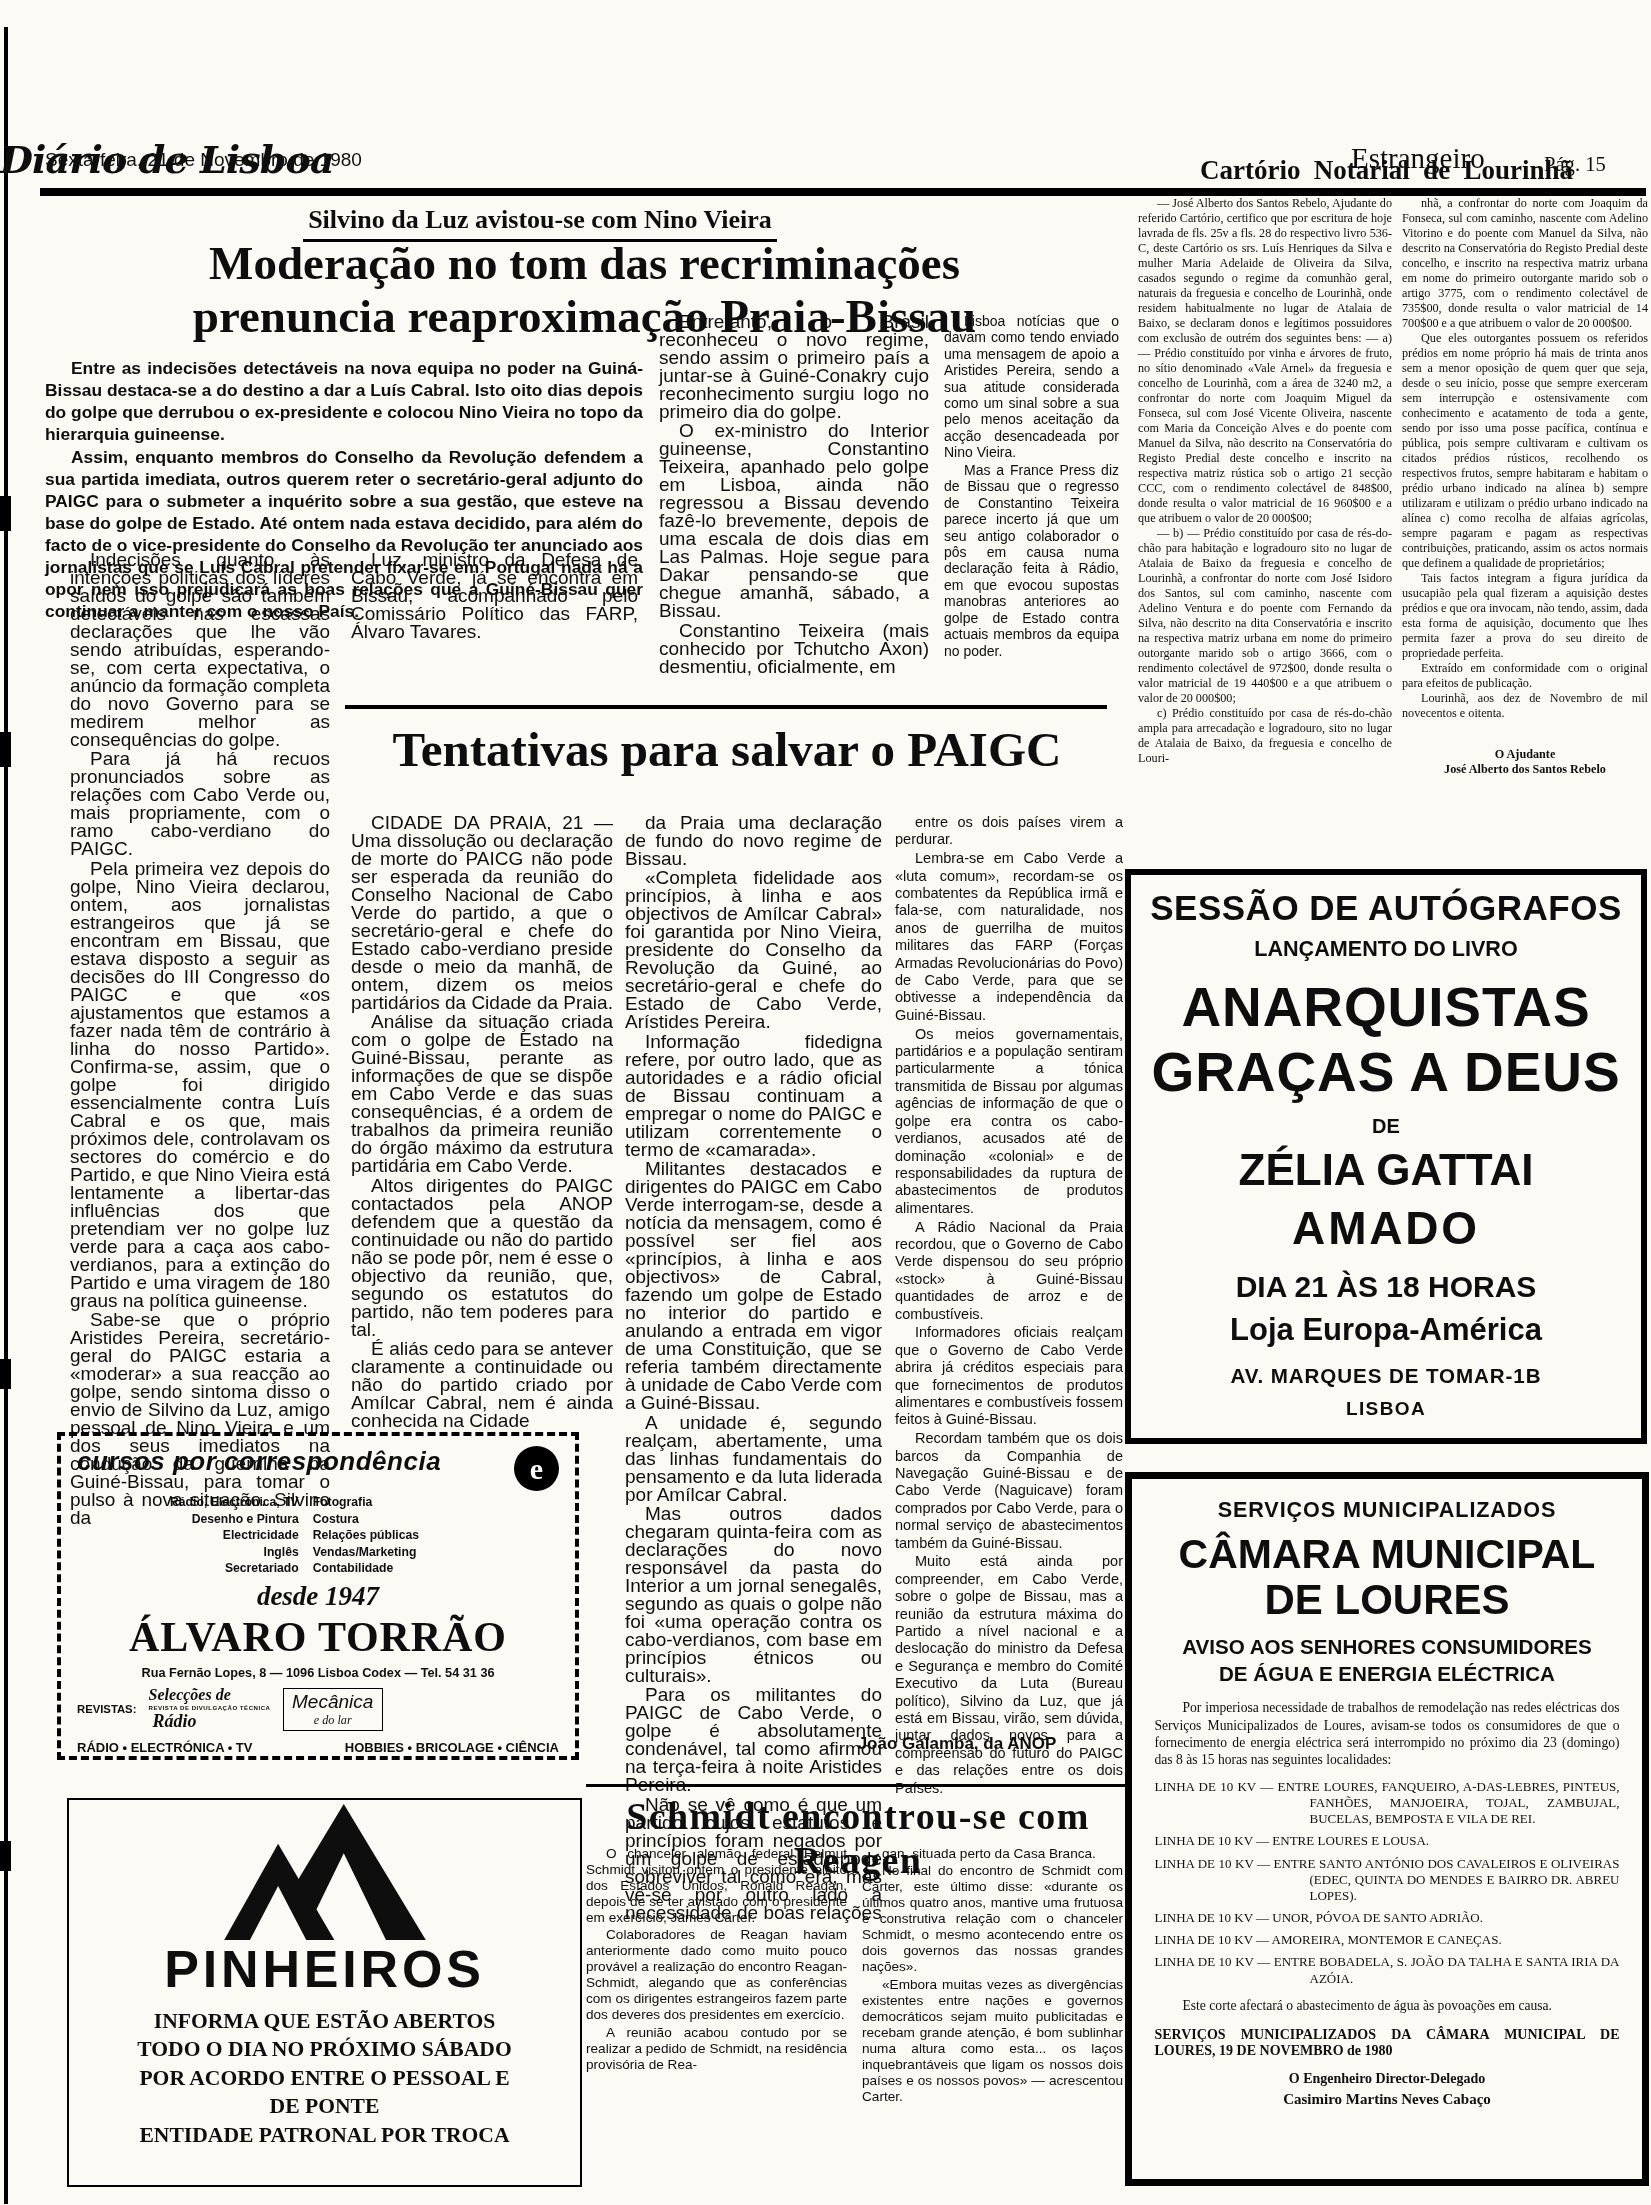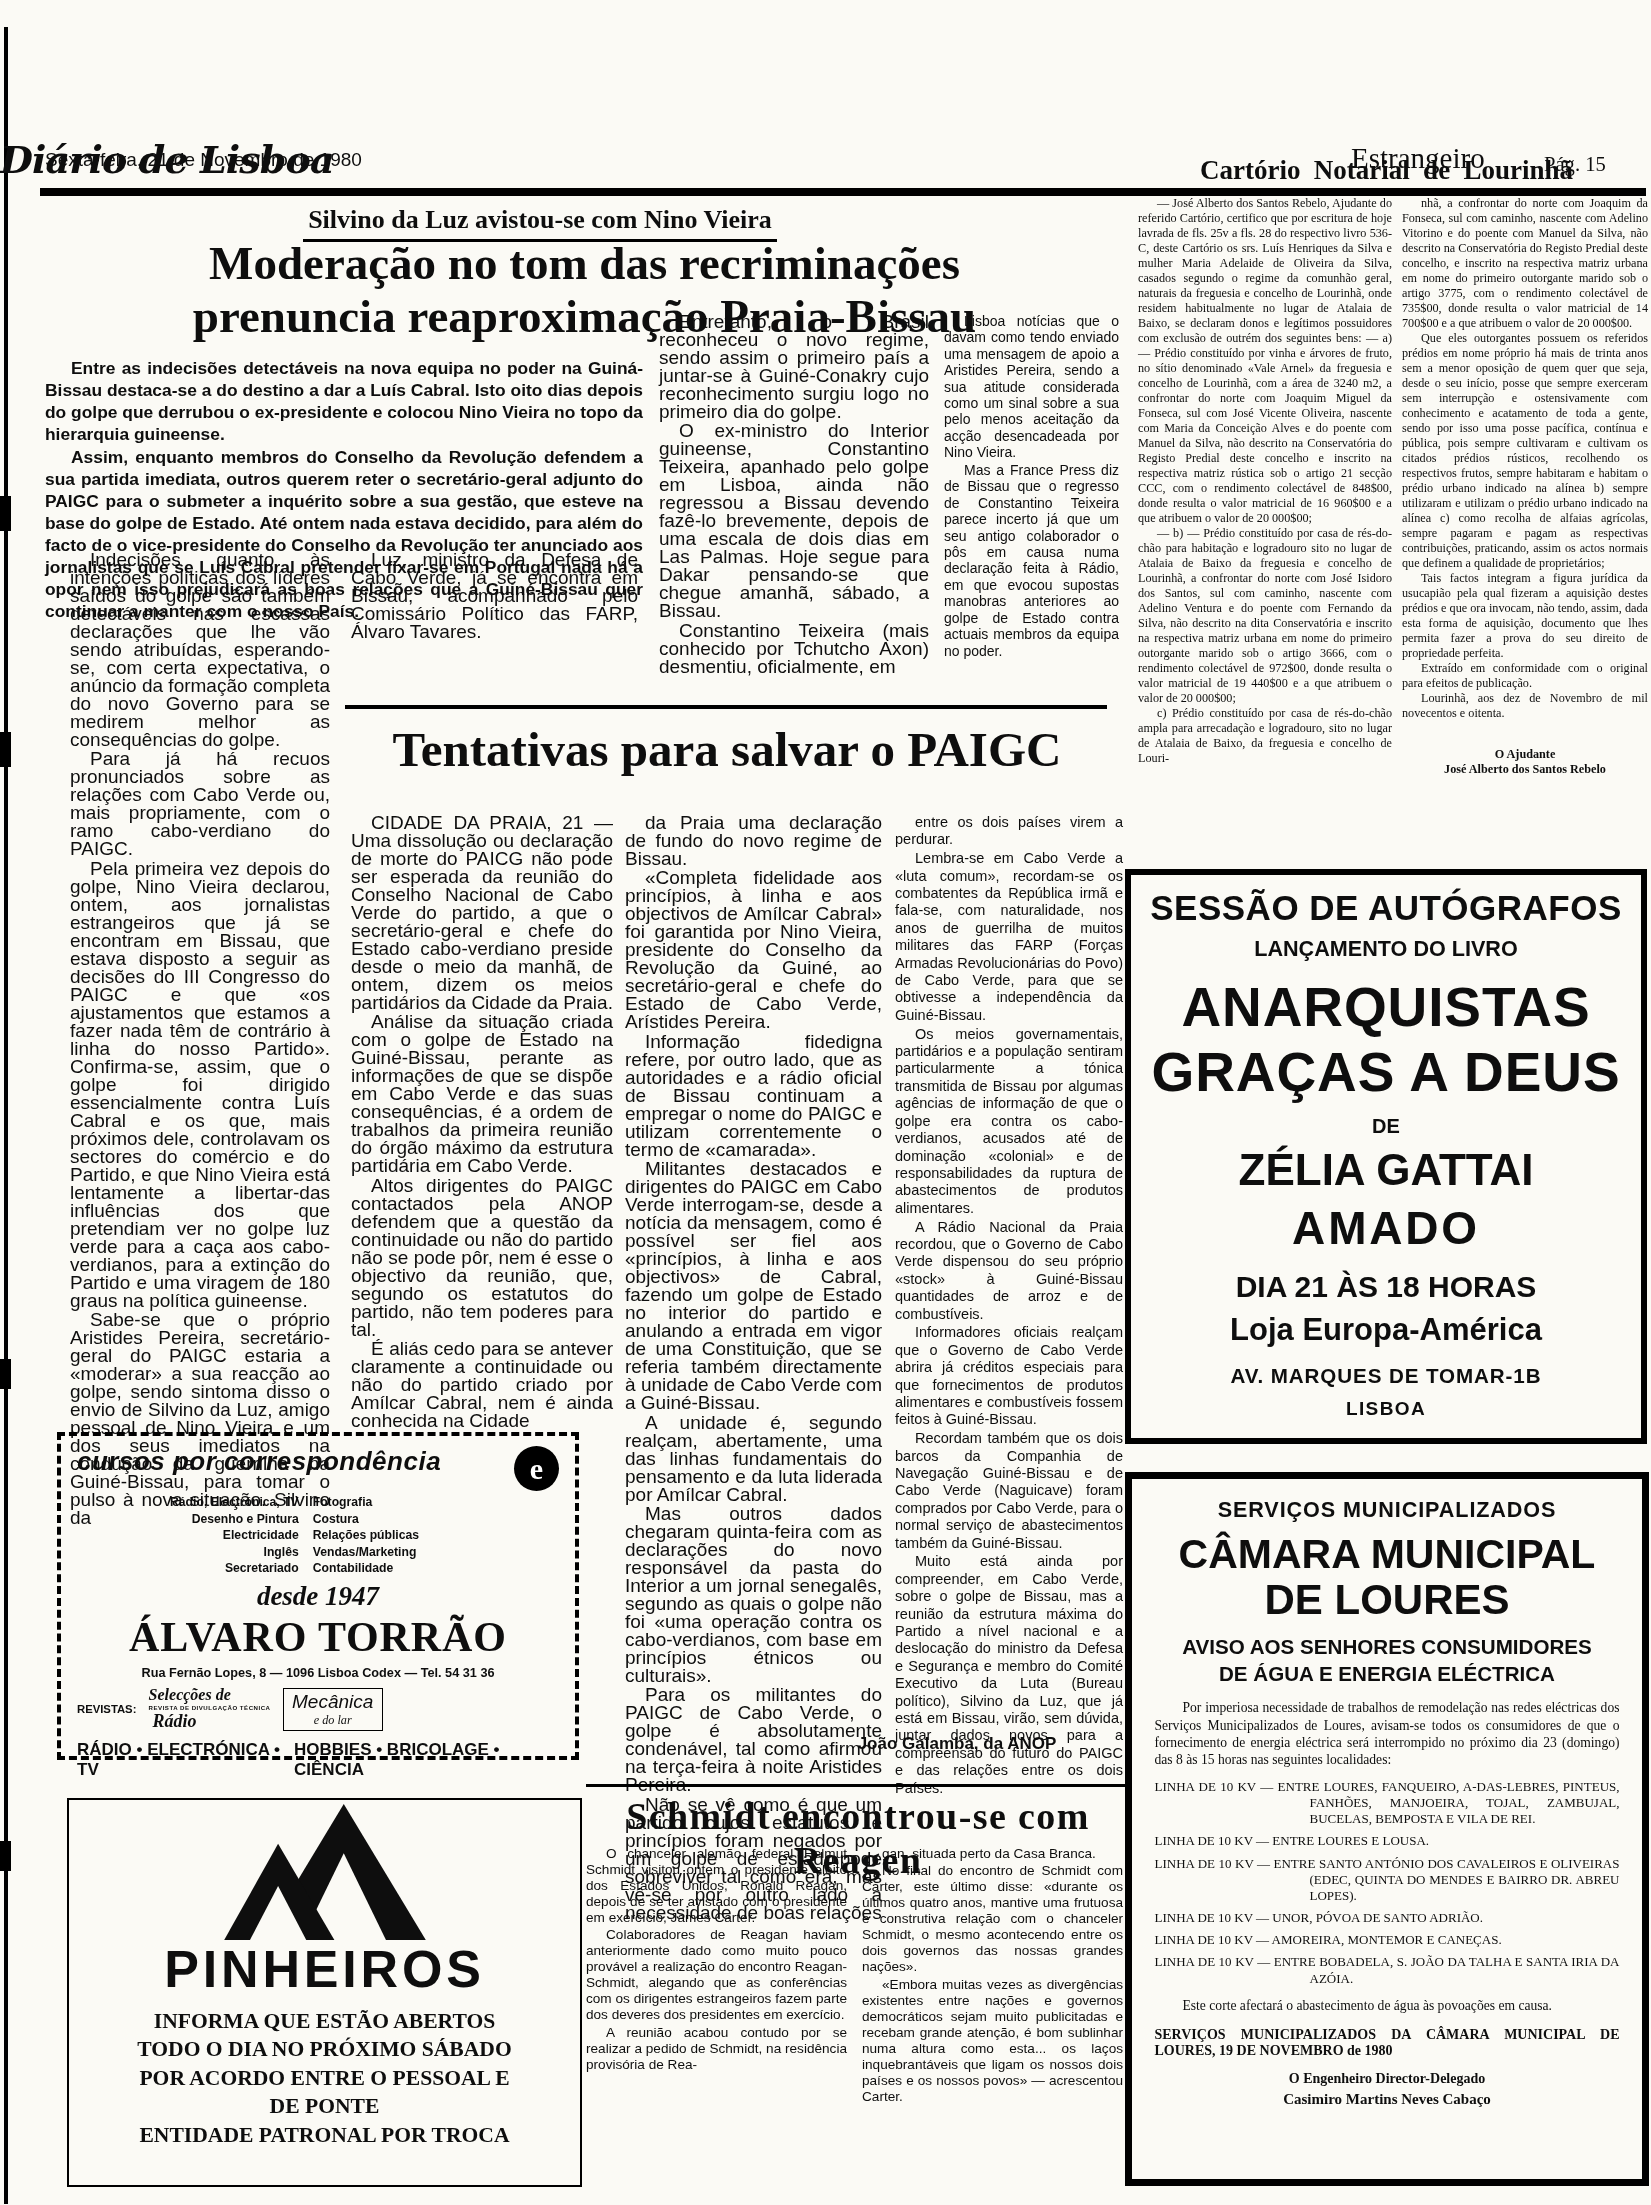--- a/index.html
+++ b/index.html
@@ -100,21 +100,21 @@
         letter-spacing:0.9px;margin-top:0.9px;}
   .cur-addr{text-align:center;font-weight:bold;font-size:12.7px;margin-top:4.7px;}
   .cur-mags{display:flex;align-items:center;gap:12.2px;margin-top:6.6px;}
   .cur-revlbl{font-weight:bold;font-size:11.3px;}
   .mag1 .a{font-family:"Liberation Serif",serif;font-style:italic;font-weight:bold;font-size:16px;}
   .mag1 .b{font-size:6.1px;font-weight:bold;letter-spacing:0.5px;}
   .mag1 .c{font-family:"Liberation Serif",serif;font-style:italic;font-weight:bold;font-size:18px;display:inline;margin-left:3.8px;}
   .mag2{border:1.9px double #000;padding:1.9px 8.4px;text-align:center;}
   .mag2 .a{font-weight:normal;font-style:italic;font-size:19px;}
   .mag2 .b{font-family:"Liberation Serif",serif;font-style:italic;font-size:12.2px;}
-  .cur-foot{display:flex;justify-content:space-between;font-weight:bold;font-size:17px;margin-top:7.5px;}
+  .cur-foot{display:flex;justify-content:space-between;font-weight:bold;font-size:13px;margin-top:7.5px;}
   
   .ad-pin{left:67px;top:1798px;width:515px;height:389px;border:2.8px solid #000;
         box-sizing:border-box;text-align:center;padding-top:3.8px;}
   .pin-brand{font-size:52px;font-weight:bold;letter-spacing:3.8px;margin-top:-2.8px;}
   .pin-lines{font-family:"Liberation Serif",serif;font-weight:bold;font-size:21.6px;line-height:1.32;margin-top:7.5px;}
 </style>
 </head>
 <body>
 
 <div class="page">

